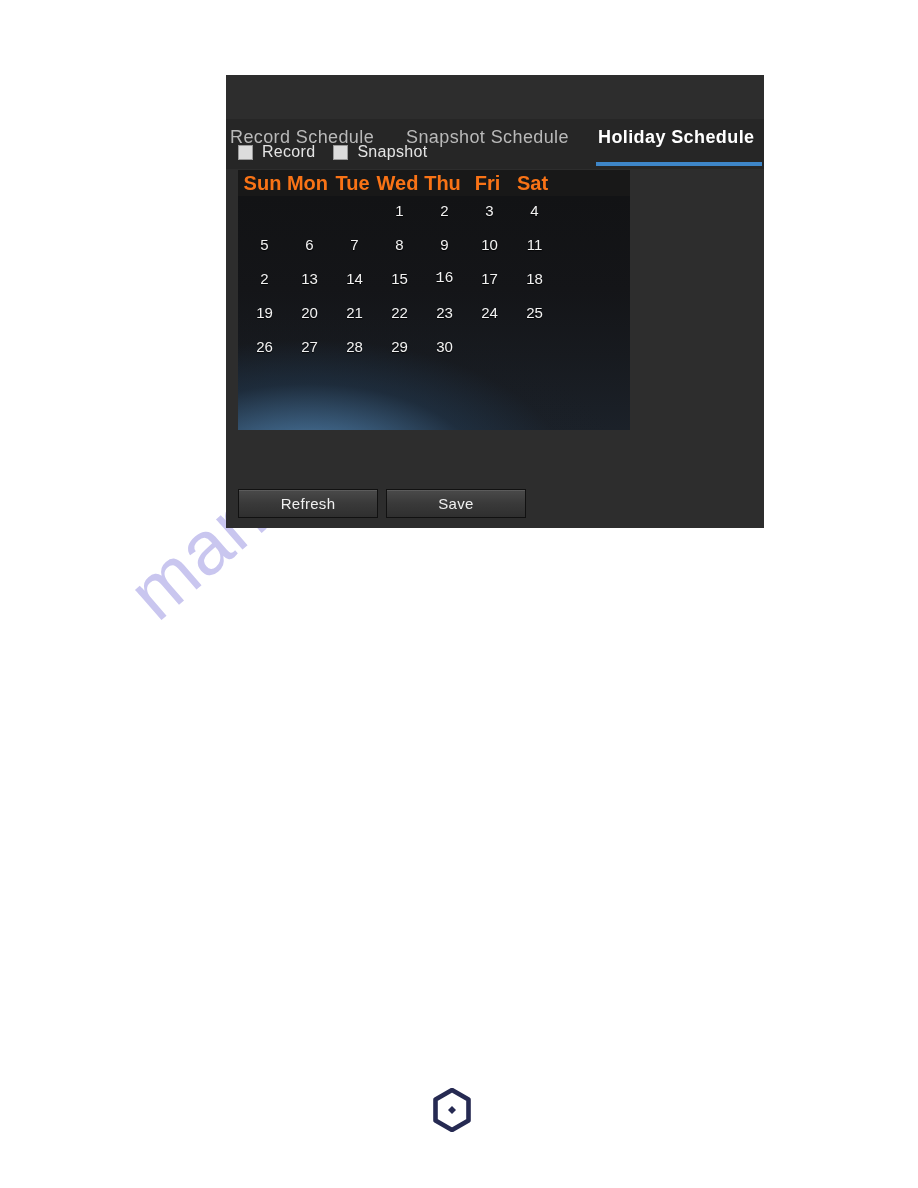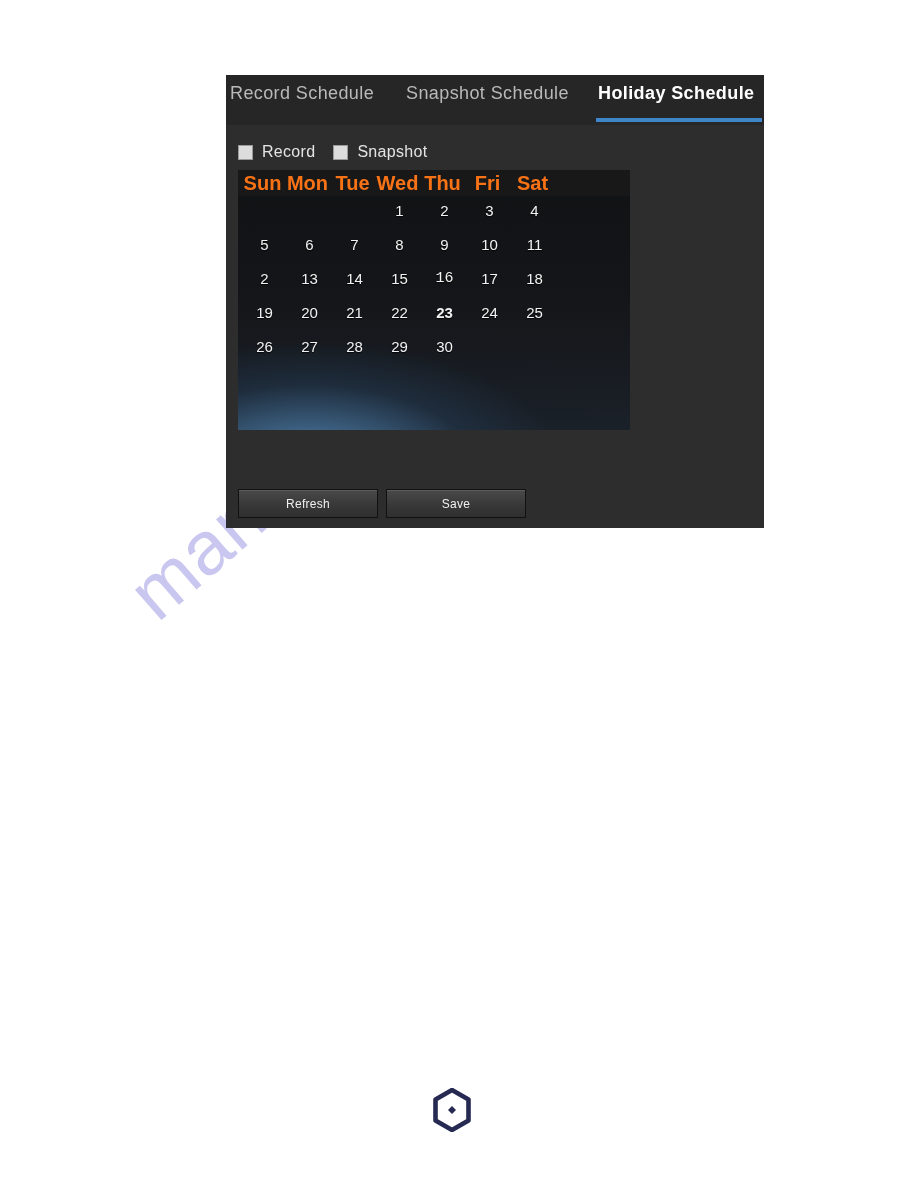--- a/index.html
+++ b/index.html
@@ -45,20 +45,21 @@
     z-index: 3;
   }
 
   
   .tabbar {
     position: relative;
     height: 50px;
     background: #262626;
     padding-left: 5px;
     box-sizing: border-box;
+    margin-top: 44px;
   }
   .tab {
     position: absolute;
     top: 8px;
     font-size: 18px;
     color: #b9b9b9;
     font-weight: 400;
     letter-spacing: 0.4px;
     white-space: nowrap;
   }
@@ -200,21 +201,21 @@
     display: flex;
     gap: 8px;
   }
   .btn {
     width: 140px;
     height: 29px;
     background: linear-gradient(180deg, #4a4a4a 0%, #3a3a3a 48%, #2f2f2f 100%);
     border: 1px solid #111111;
     box-shadow: inset 0 1px 0 rgba(255,255,255,0.10);
     color: #f0f0f0;
-    font-size: 12px;
+    font-size: 15px;
     display: flex;
     align-items: center;
     justify-content: center;
     box-sizing: border-box;
     letter-spacing: 0.3px;
     cursor: pointer;
   }
 
   
   .footer {
@@ -295,21 +296,21 @@
         <div class="day" style="left: 49px; top: 74px;">13</div>
         <div class="day" style="left: 94px; top: 74px;">14</div>
         <div class="day" style="left: 139px; top: 74px;">15</div>
         <div class="day" style="left: 184px; top: 74px; font-family: Liberation Mono, monospace;">16</div>
         <div class="day" style="left: 229px; top: 74px;">17</div>
         <div class="day" style="left: 274px; top: 74px;">18</div>
         <div class="day" style="left: 4px; top: 108px;">19</div>
         <div class="day" style="left: 49px; top: 108px;">20</div>
         <div class="day" style="left: 94px; top: 108px;">21</div>
         <div class="day" style="left: 139px; top: 108px;">22</div>
-        <div class="day" style="left: 184px; top: 108px; font-weight: bold;">23</div>
+        <div class="day" style="left: 184px; top: 108px;">23</div>
         <div class="day" style="left: 229px; top: 108px;">24</div>
         <div class="day" style="left: 274px; top: 108px;">25</div>
         <div class="day" style="left: 4px; top: 142px;">26</div>
         <div class="day" style="left: 49px; top: 142px;">27</div>
         <div class="day" style="left: 94px; top: 142px;">28</div>
         <div class="day" style="left: 139px; top: 142px;">29</div>
         <div class="day" style="left: 184px; top: 142px;">30</div>
       </div>
   </div>
 

